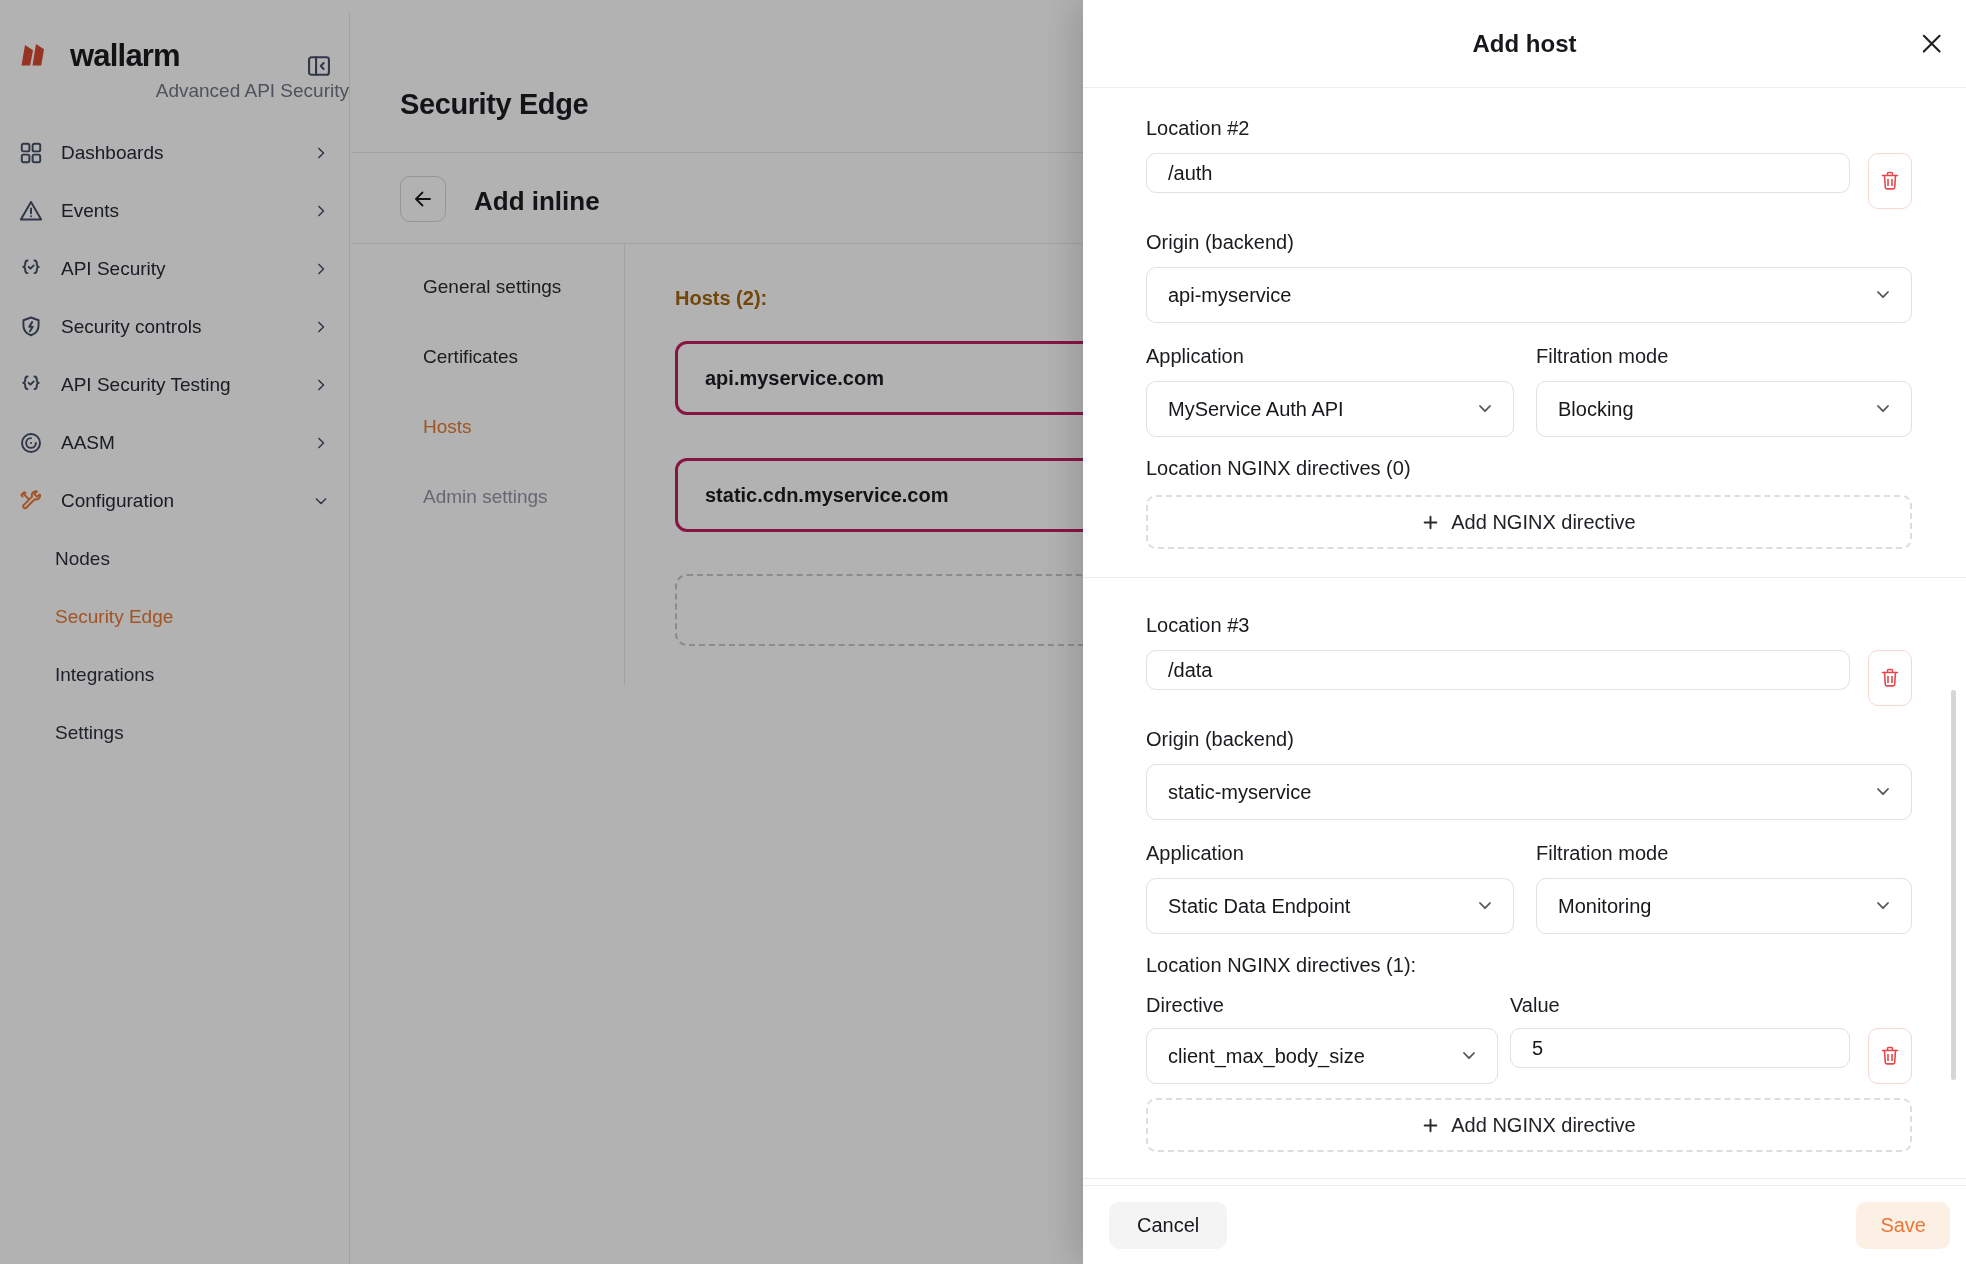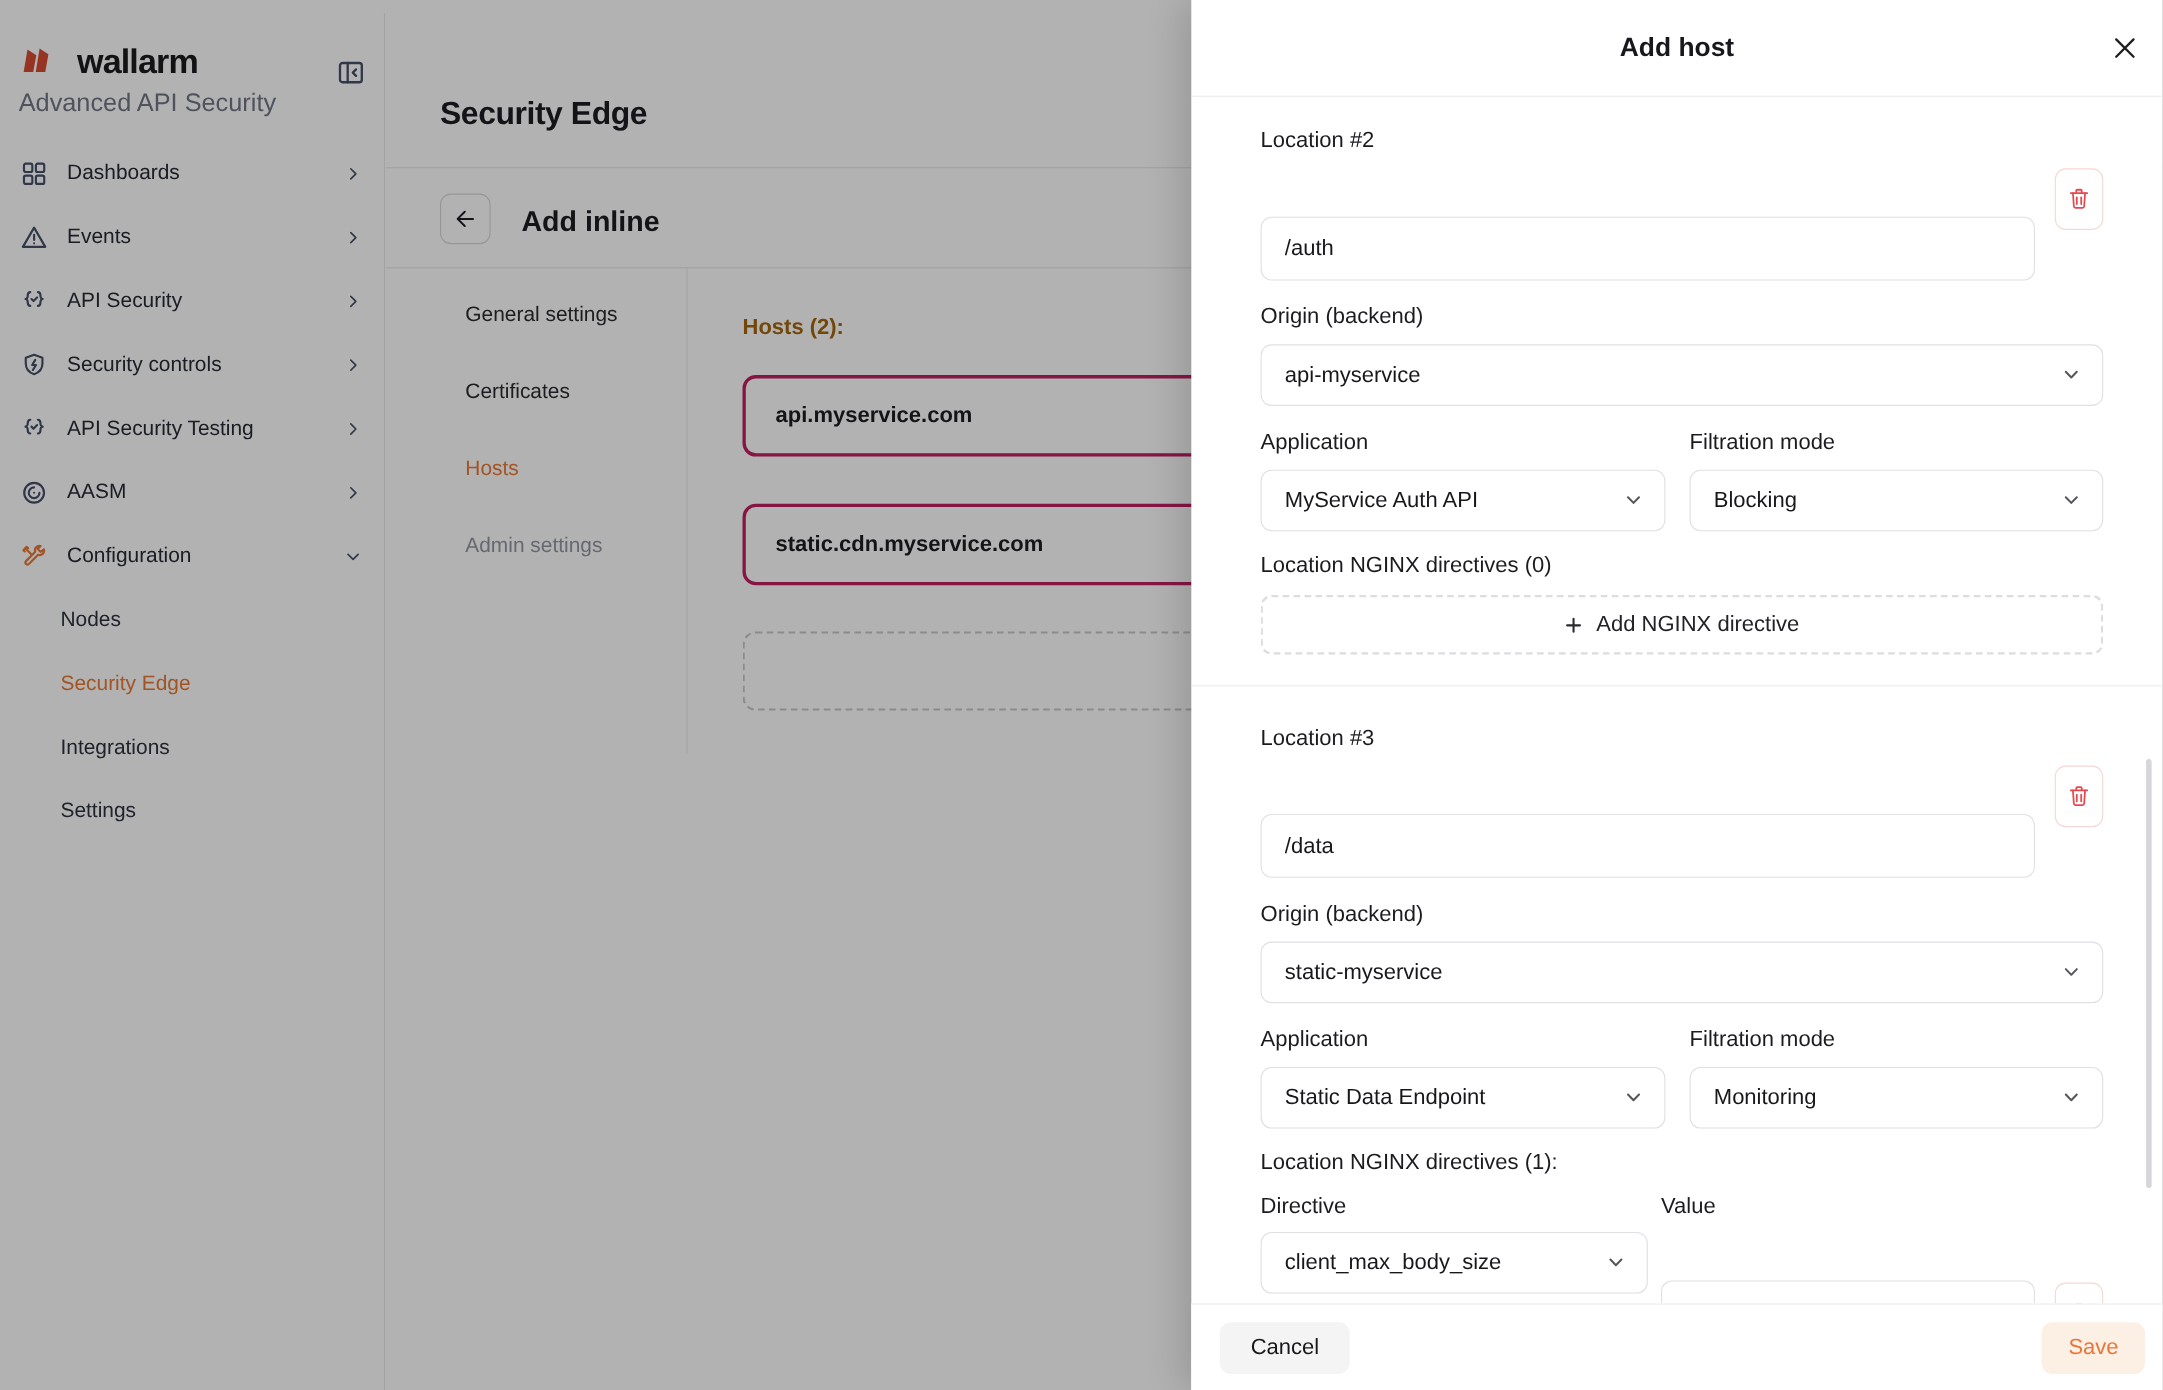--- a/index.html
+++ b/index.html
@@ -8,21 +8,21 @@
     font-family:"Liberation Sans","DejaVu Sans",sans-serif;
     background:#ffffff; color:#1b1b20; overflow:hidden; position:relative;
   }
   .i { fill:none; stroke:currentColor; stroke-width:1.8; stroke-linecap:round; stroke-linejoin:round; }
 
   
   .sidebar { position:absolute; left:0; top:12px; width:350px; height:100%;
     background:#fff; border-right:1px solid #e7e7ec; z-index:1; }
   .brand-row { display:flex; align-items:center; gap:14px; padding:26px 0 0 16px; }
   .brand-name { font-size:31px; font-weight:bold; color:#15151a; letter-spacing:-0.8px; }
-  .brand-sub { font-size:23px; color:#6c7280; padding:6px 0 0 17px; }
+  .brand-sub { font-size:19px; color:#6c7280; padding:6px 0 0 17px;text-align:right; }
   .collapse-btn { position:absolute; top:40px; right:16px; width:28px; height:28px;
     color:#3f4a63; cursor:pointer; }
   .nav { margin-top:22px; }
   .nav-item { height:58px; display:flex; align-items:center; padding:0 18px 0 18px;
     cursor:pointer; }
   .nav-icon { width:26px; height:26px; color:#3f4a63; flex:0 0 26px; }
   .nav-icon.orange { color:#e8752e; }
   .nav-label { font-size:19px; color:#20242f; margin-left:17px; flex:1; }
   .nav-chevron { width:20px; height:20px; color:#3f4a63; }
   .subnav { }
@@ -68,22 +68,22 @@
     align-items:center; justify-content:center; }
   .drawer-title { font-size:24px; font-weight:bold; color:#17171c; }
   .close-btn { position:absolute; top:30px; right:20px; width:28px; height:28px;
     color:#202024; cursor:pointer; }
   .drawer-body { position:absolute; top:89px; left:0; right:0; bottom:79px;
     padding:26px 54px 0 63px; overflow:hidden; }
   .f-label { font-size:20px; color:#1b1b20; line-height:26px; }
   .mb12 { margin-bottom:12px; } .mt20 { margin-top:20px; } .mt14 { margin-top:14px; }
   .row { display:flex; align-items:stretch; }
   .g18 { gap:18px; } .g22 { gap:22px; } .g12 { gap:12px; }
-  .tinput { height:58px; border:1px solid #e0e0e5; border-radius:10px; background:#fff;
-    font-family:inherit; font-size:20px; color:#17171c; padding:0 21px; width:100%; outline:none;margin-top:44px; }
+  .tinput { height:40px; border:1px solid #e0e0e5; border-radius:10px; background:#fff;
+    font-family:inherit; font-size:20px; color:#17171c; padding:0 21px; width:100%; outline:none; }
   .grow { flex:1; min-width:0; }
   .selectbox { height:56px; border:1px solid #e0e0e5; border-radius:10px; background:#fff;
     display:flex; align-items:center; justify-content:space-between; padding:0 21px;
     font-size:20px; color:#17171c; cursor:pointer; }
   .selectbox .chev { width:14px; height:10px; color:#55555c; flex:0 0 14px; margin-left:10px; }
   .trash-btn { width:44px; height:56px; flex:0 0 44px; border:1px solid #f6d7d3;
     border-radius:10px; background:#fff; display:flex; align-items:center; justify-content:center;
     color:#e5484d; cursor:pointer; }
   .trash-btn svg { width:24px; height:24px; stroke-width:1.6; }
   .col-368 { width:368px; flex:0 0 368px; }

